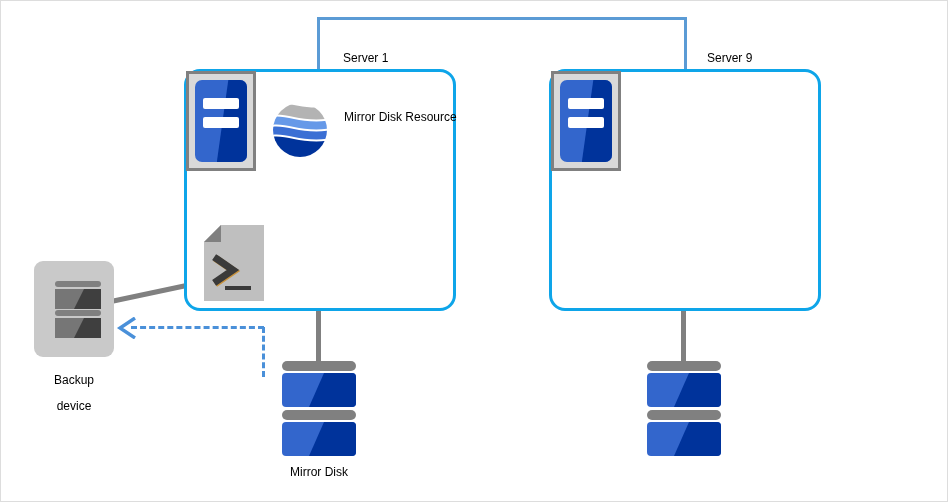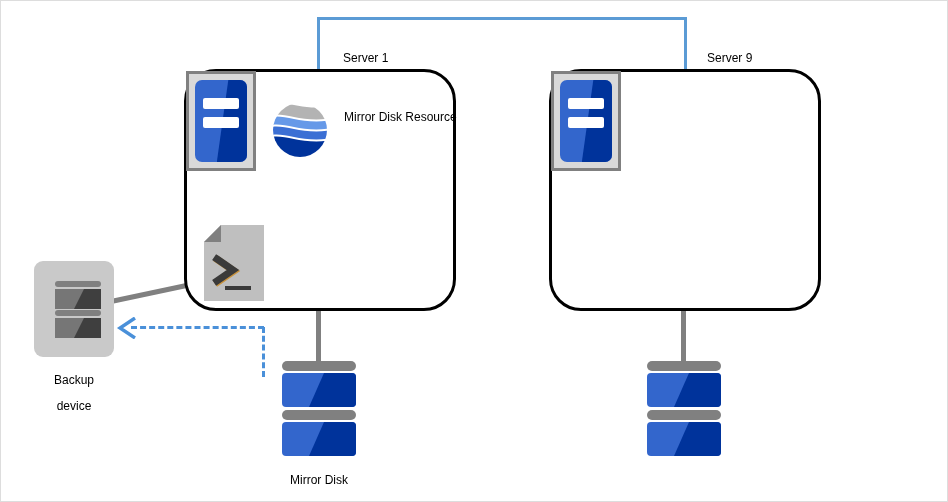--- a/index.html
+++ b/index.html
@@ -25,22 +25,22 @@
   .label {
     color: #000000;
     font-size: 12px;
     line-height: 26px;
     white-space: pre;
   }
   .label-center { text-align: center; }
 
   
   .server-box {
-    border: 3px solid #000000;
-    border-radius: 32px;
+    border: 3px solid #0ea5e9;
+    border-radius: 16px;
     background: #ffffff;
     box-sizing: border-box;
     padding-left: 45px;
   }
 
   
   .interconnect {
     border-top: 3px solid #5B9BD5;
     border-left: 3px solid #5B9BD5;
     border-right: 3px solid #5B9BD5;
@@ -197,21 +197,21 @@
     <svg class="disk-icon" width="84" height="104" viewBox="0 0 84 104" aria-hidden="true">
       <rect x="5" y="0" width="74" height="10" rx="5" fill="#808080"></rect>
       <rect x="5" y="12" width="74" height="34" rx="4" fill="#3366CC"></rect>
       <path d="M47,12 L75,12 A4,4 0 0 1 79,16 L79,42 A4,4 0 0 1 75,46 L32,46 Z" fill="#00339B"></path>
       <rect x="5" y="49" width="74" height="10" rx="5" fill="#808080"></rect>
       <rect x="5" y="61" width="74" height="34" rx="4" fill="#3366CC"></rect>
       <path d="M47,61 L75,61 A4,4 0 0 1 79,65 L79,91 A4,4 0 0 1 75,95 L32,95 Z" fill="#00339B"></path>
     </svg>
   </span>
 
-  <div class="abs label label-center" style="left:238px; top:458px; width:160px;margin-top:8px;">Mirror Disk</div>
+  <div class="abs label label-center" style="left:238px; top:458px; width:160px;">Mirror Disk</div>
 
   <span class="abs" style="left:641px; top:360px;">
     <svg class="disk-icon" width="84" height="104" viewBox="0 0 84 104" aria-hidden="true">
       <rect x="5" y="0" width="74" height="10" rx="5" fill="#808080"></rect>
       <rect x="5" y="12" width="74" height="34" rx="4" fill="#3366CC"></rect>
       <path d="M47,12 L75,12 A4,4 0 0 1 79,16 L79,42 A4,4 0 0 1 75,46 L32,46 Z" fill="#00339B"></path>
       <rect x="5" y="49" width="74" height="10" rx="5" fill="#808080"></rect>
       <rect x="5" y="61" width="74" height="34" rx="4" fill="#3366CC"></rect>
       <path d="M47,61 L75,61 A4,4 0 0 1 79,65 L79,91 A4,4 0 0 1 75,95 L32,95 Z" fill="#00339B"></path>
     </svg>

